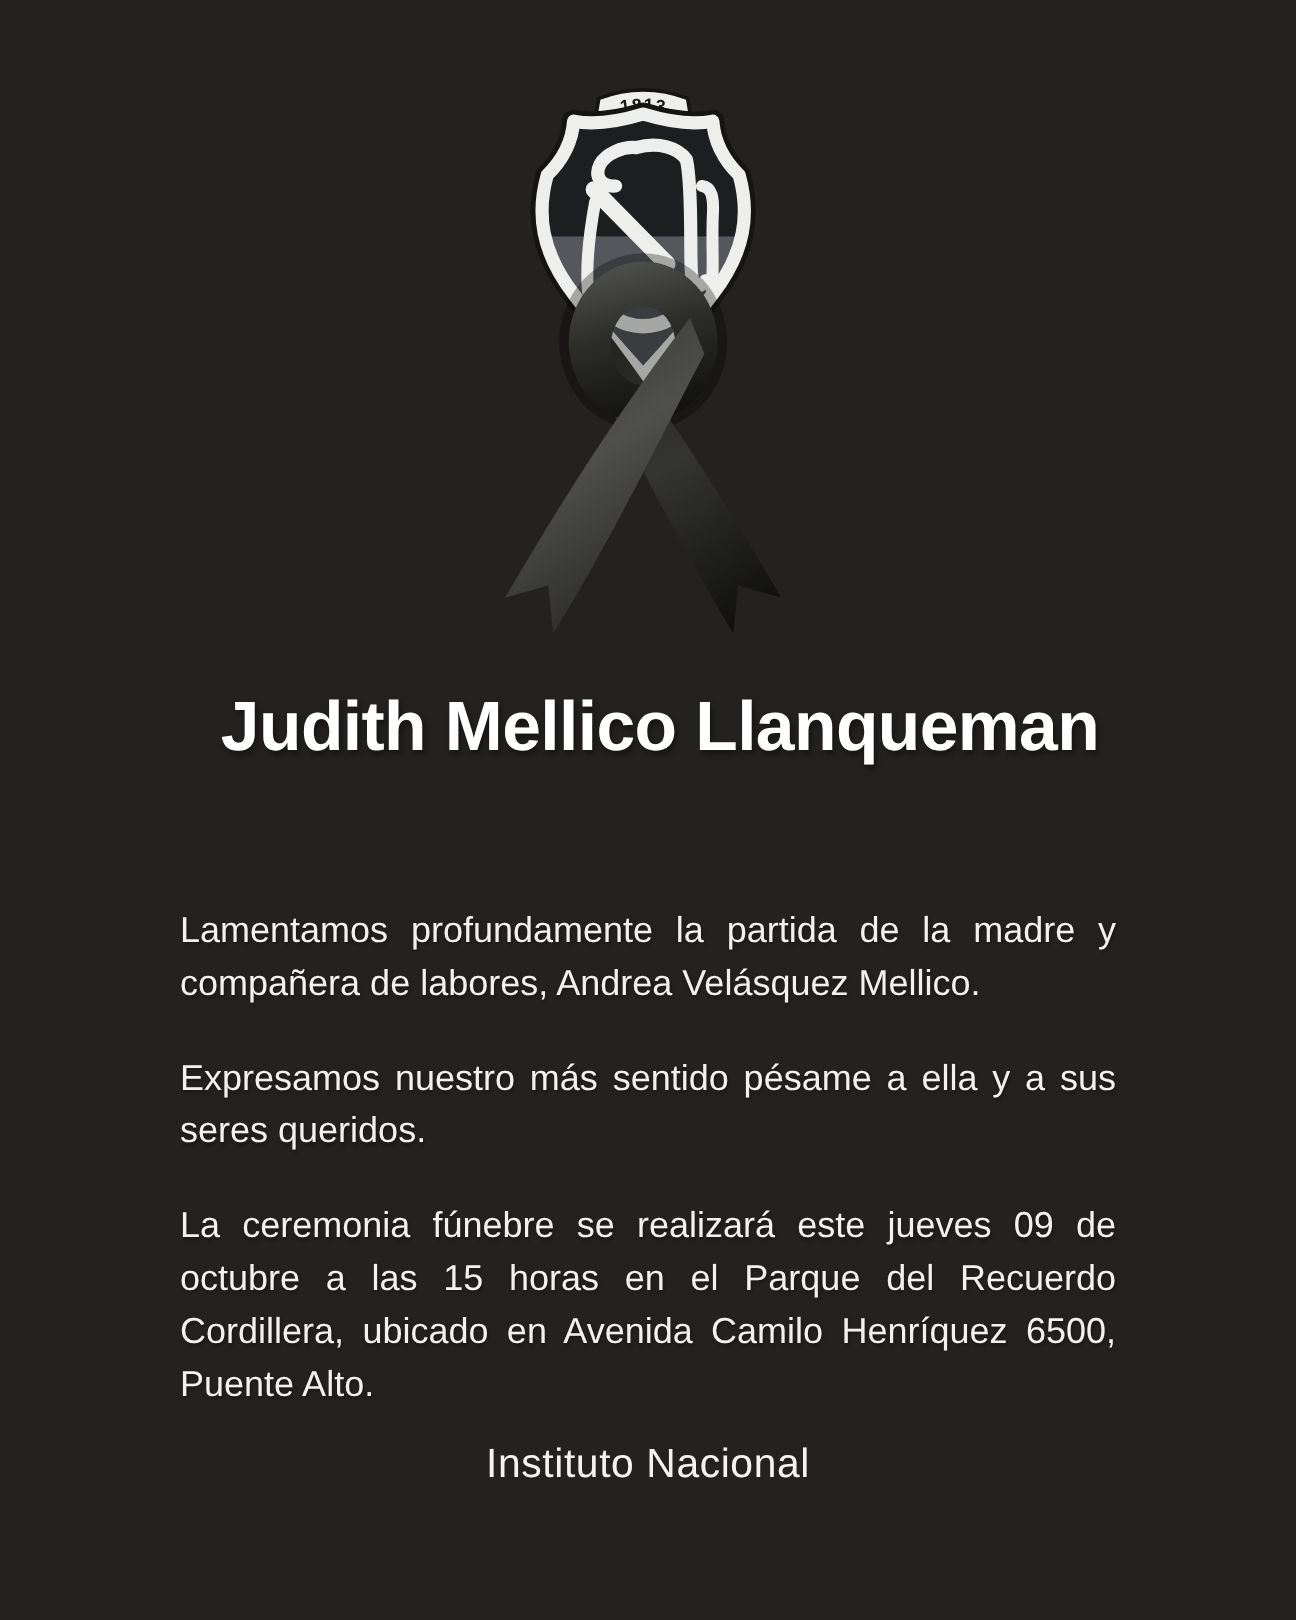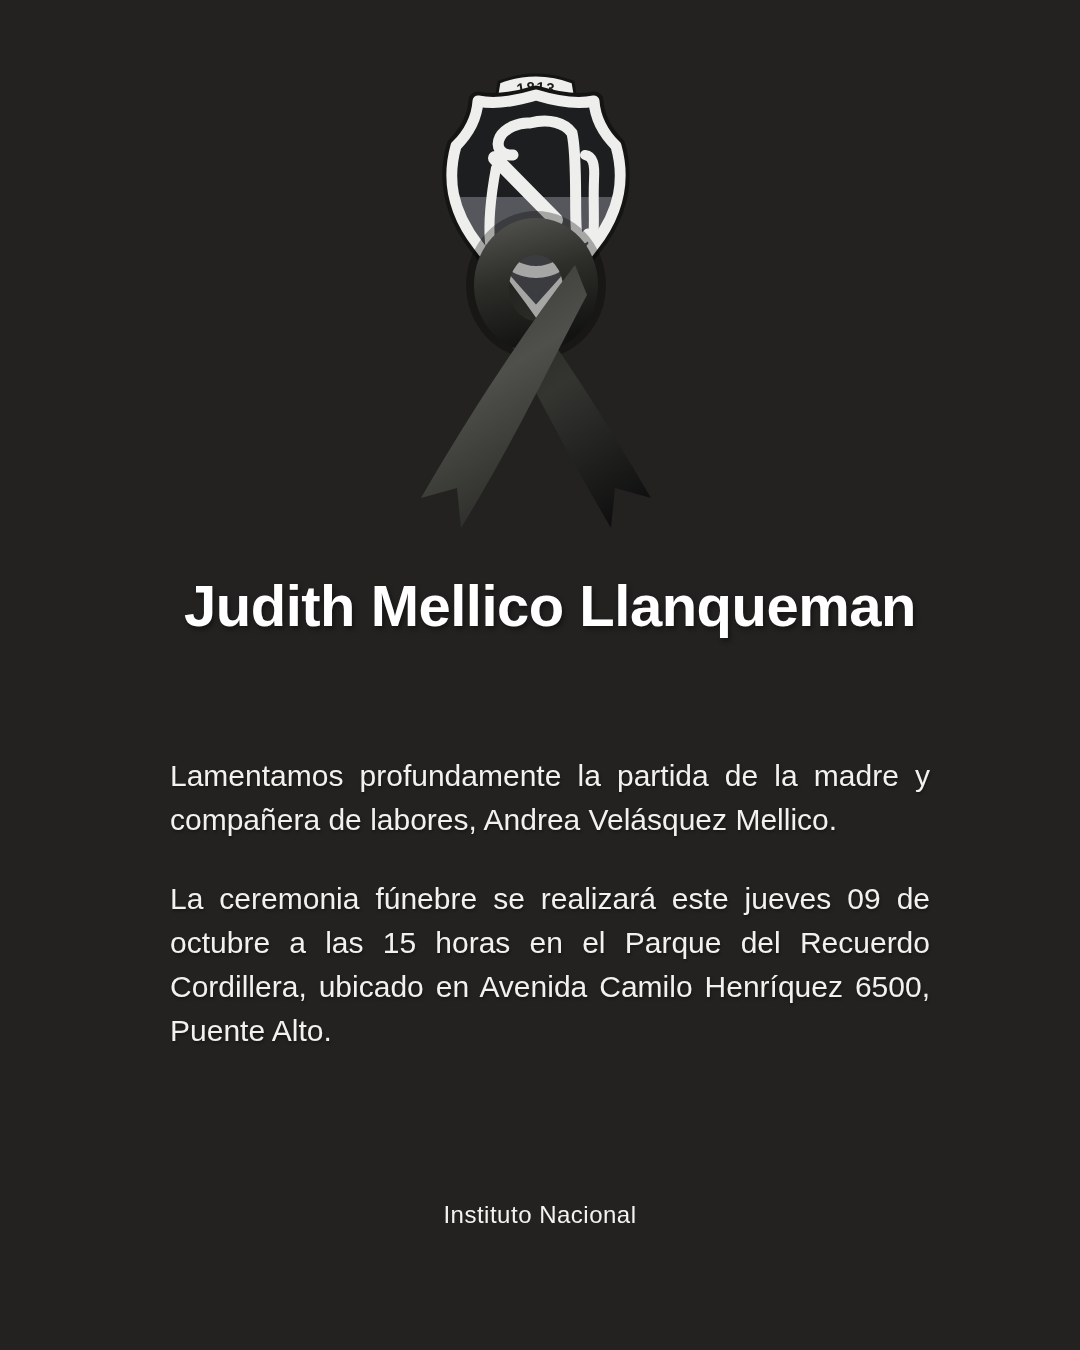--- a/index.html
+++ b/index.html
@@ -30,26 +30,26 @@
     color:#fbfbfa;
     font-size:27px; font-weight:bold; letter-spacing:1.5px;
   }
   .body-text {
     position:absolute; top:754px; left:150px; right:150px;
     color:#f2f1ef;
     font-size:30px; line-height:44px;
     text-align:justify;
     text-shadow:1px 2px 3px rgba(0,0,0,0.35);
   }
-  .body-text p { margin-bottom:35px;margin-left:20px; }
+  .body-text p { margin-bottom:35px; }
   .footer {
     position:absolute; top:1201px; left:0; right:0;
     text-align:center;
     color:#f4f3f1;
-    font-size:24px; font-weight:normal; letter-spacing:0.5px;
+    font-size:34px; font-weight:normal; letter-spacing:0.5px;
   }
 </style>
 </head>
 <body>
 
 <div class="poster">
 
   <div class="logo-wrap">
     <svg width="294" height="470" viewBox="0 0 294 470" xmlns="http://www.w3.org/2000/svg">
       <defs>
@@ -122,18 +122,19 @@
                  C126,380 166,295 198,235 Z" fill="url(#gradFront)"></path>
       </g>
     </svg>
   </div>
 
   <h1 class="title">Judith Mellico Llanqueman</h1>
 
 
   <div class="body-text">
     <p>Lamentamos profundamente la partida de la madre y compañera de labores, Andrea Velásquez Mellico.</p>
+    <p>Expresamos nuestro más sentido pésame a ella y a sus seres queridos.</p>
     <p>La ceremonia fúnebre se realizará este jueves 09 de octubre a las 15 horas en el Parque del Recuerdo Cordillera, ubicado en Avenida Camilo Henríquez 6500, Puente Alto.</p>
   </div>
 
   <div class="footer">Instituto Nacional</div>
 
 </div>
 
 </body></html>

